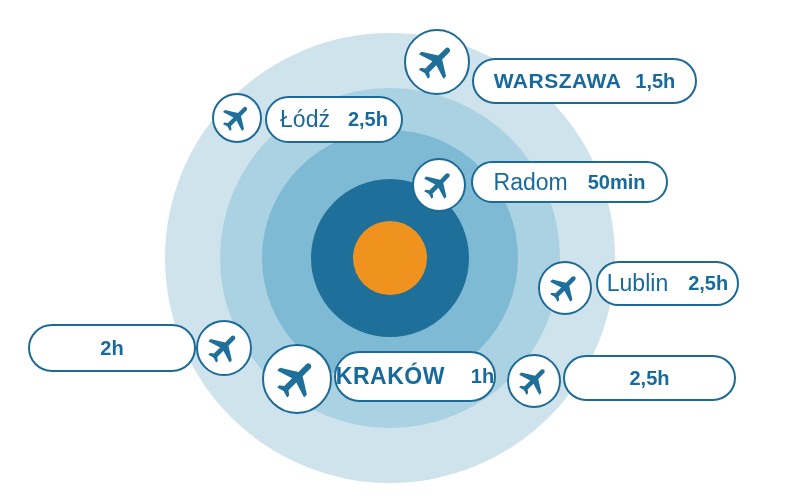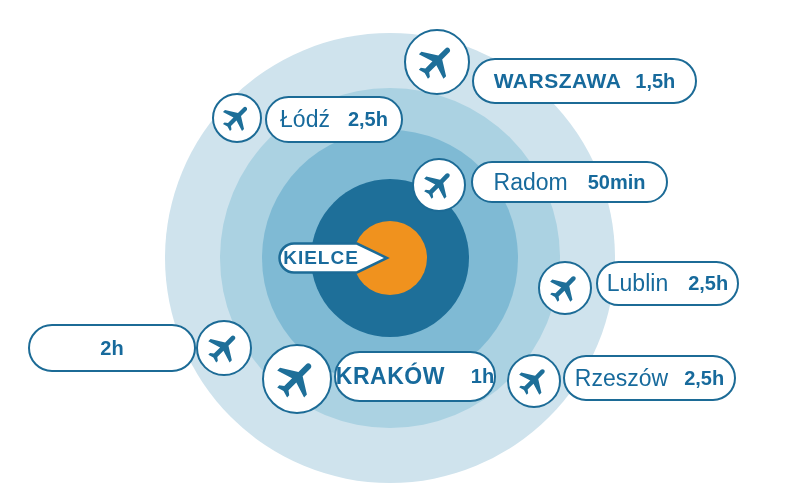--- a/index.html
+++ b/index.html
@@ -66,26 +66,20 @@
 <body>
 
 <div class="stage">
 
   <div class="ring" id="ring-outer"></div>
   <div class="ring" id="ring-third"></div>
   <div class="ring" id="ring-second"></div>
   <div class="ring" id="ring-first"></div>
   <div class="ring" id="hub-dot"></div>
 
-  <div id="hub-label">
-    <svg width="112" height="32" viewBox="0 0 112 32">
-      <path d="M16,1.5 H79 L109,16 L79,30.5 H16 A14.5,14.5 0 0 1 16,1.5 Z" fill="#ffffff" stroke="#1c6b96" stroke-width="2.5"></path>
-    </svg>
-    <span class="hub-text">KIELCE</span>
-  </div>
 
   <div class="badge" id="badge-warszawa">
     <svg width="44" height="44" viewBox="0 0 24 24">
         <path d="M21 16v-2l-8-5V3.5c0-.83-.67-1.5-1.5-1.5S10 2.67 10 3.5V9l-8 5v2l8-2.5V19l-2 1.5V22l3.5-1 3.5 1v-1.5L13 19v-5.5l8 2.5z"></path>
       </svg>
   </div>
   <div class="pill" id="pill-warszawa">
     <span class="city bold">WARSZAWA</span>
     <span class="time">1,5h</span>
   </div>
@@ -119,21 +113,20 @@
     <span class="city">Lublin</span>
     <span class="time">2,5h</span>
   </div>
 
   <div class="badge" id="badge-rzeszow">
     <svg width="36" height="36" viewBox="0 0 24 24">
         <path d="M21 16v-2l-8-5V3.5c0-.83-.67-1.5-1.5-1.5S10 2.67 10 3.5V9l-8 5v2l8-2.5V19l-2 1.5V22l3.5-1 3.5 1v-1.5L13 19v-5.5l8 2.5z"></path>
       </svg>
   </div>
   <div class="pill" id="pill-rzeszow">
-    <span class="city">Rzeszów</span>
     <span class="time">2,5h</span>
   </div>
 
   <div class="badge" id="badge-krakow">
     <svg width="48" height="48" viewBox="0 0 24 24">
         <path d="M21 16v-2l-8-5V3.5c0-.83-.67-1.5-1.5-1.5S10 2.67 10 3.5V9l-8 5v2l8-2.5V19l-2 1.5V22l3.5-1 3.5 1v-1.5L13 19v-5.5l8 2.5z"></path>
       </svg>
   </div>
   <div class="pill" id="pill-krakow">
     <span class="city bold">KRAKÓW</span>

